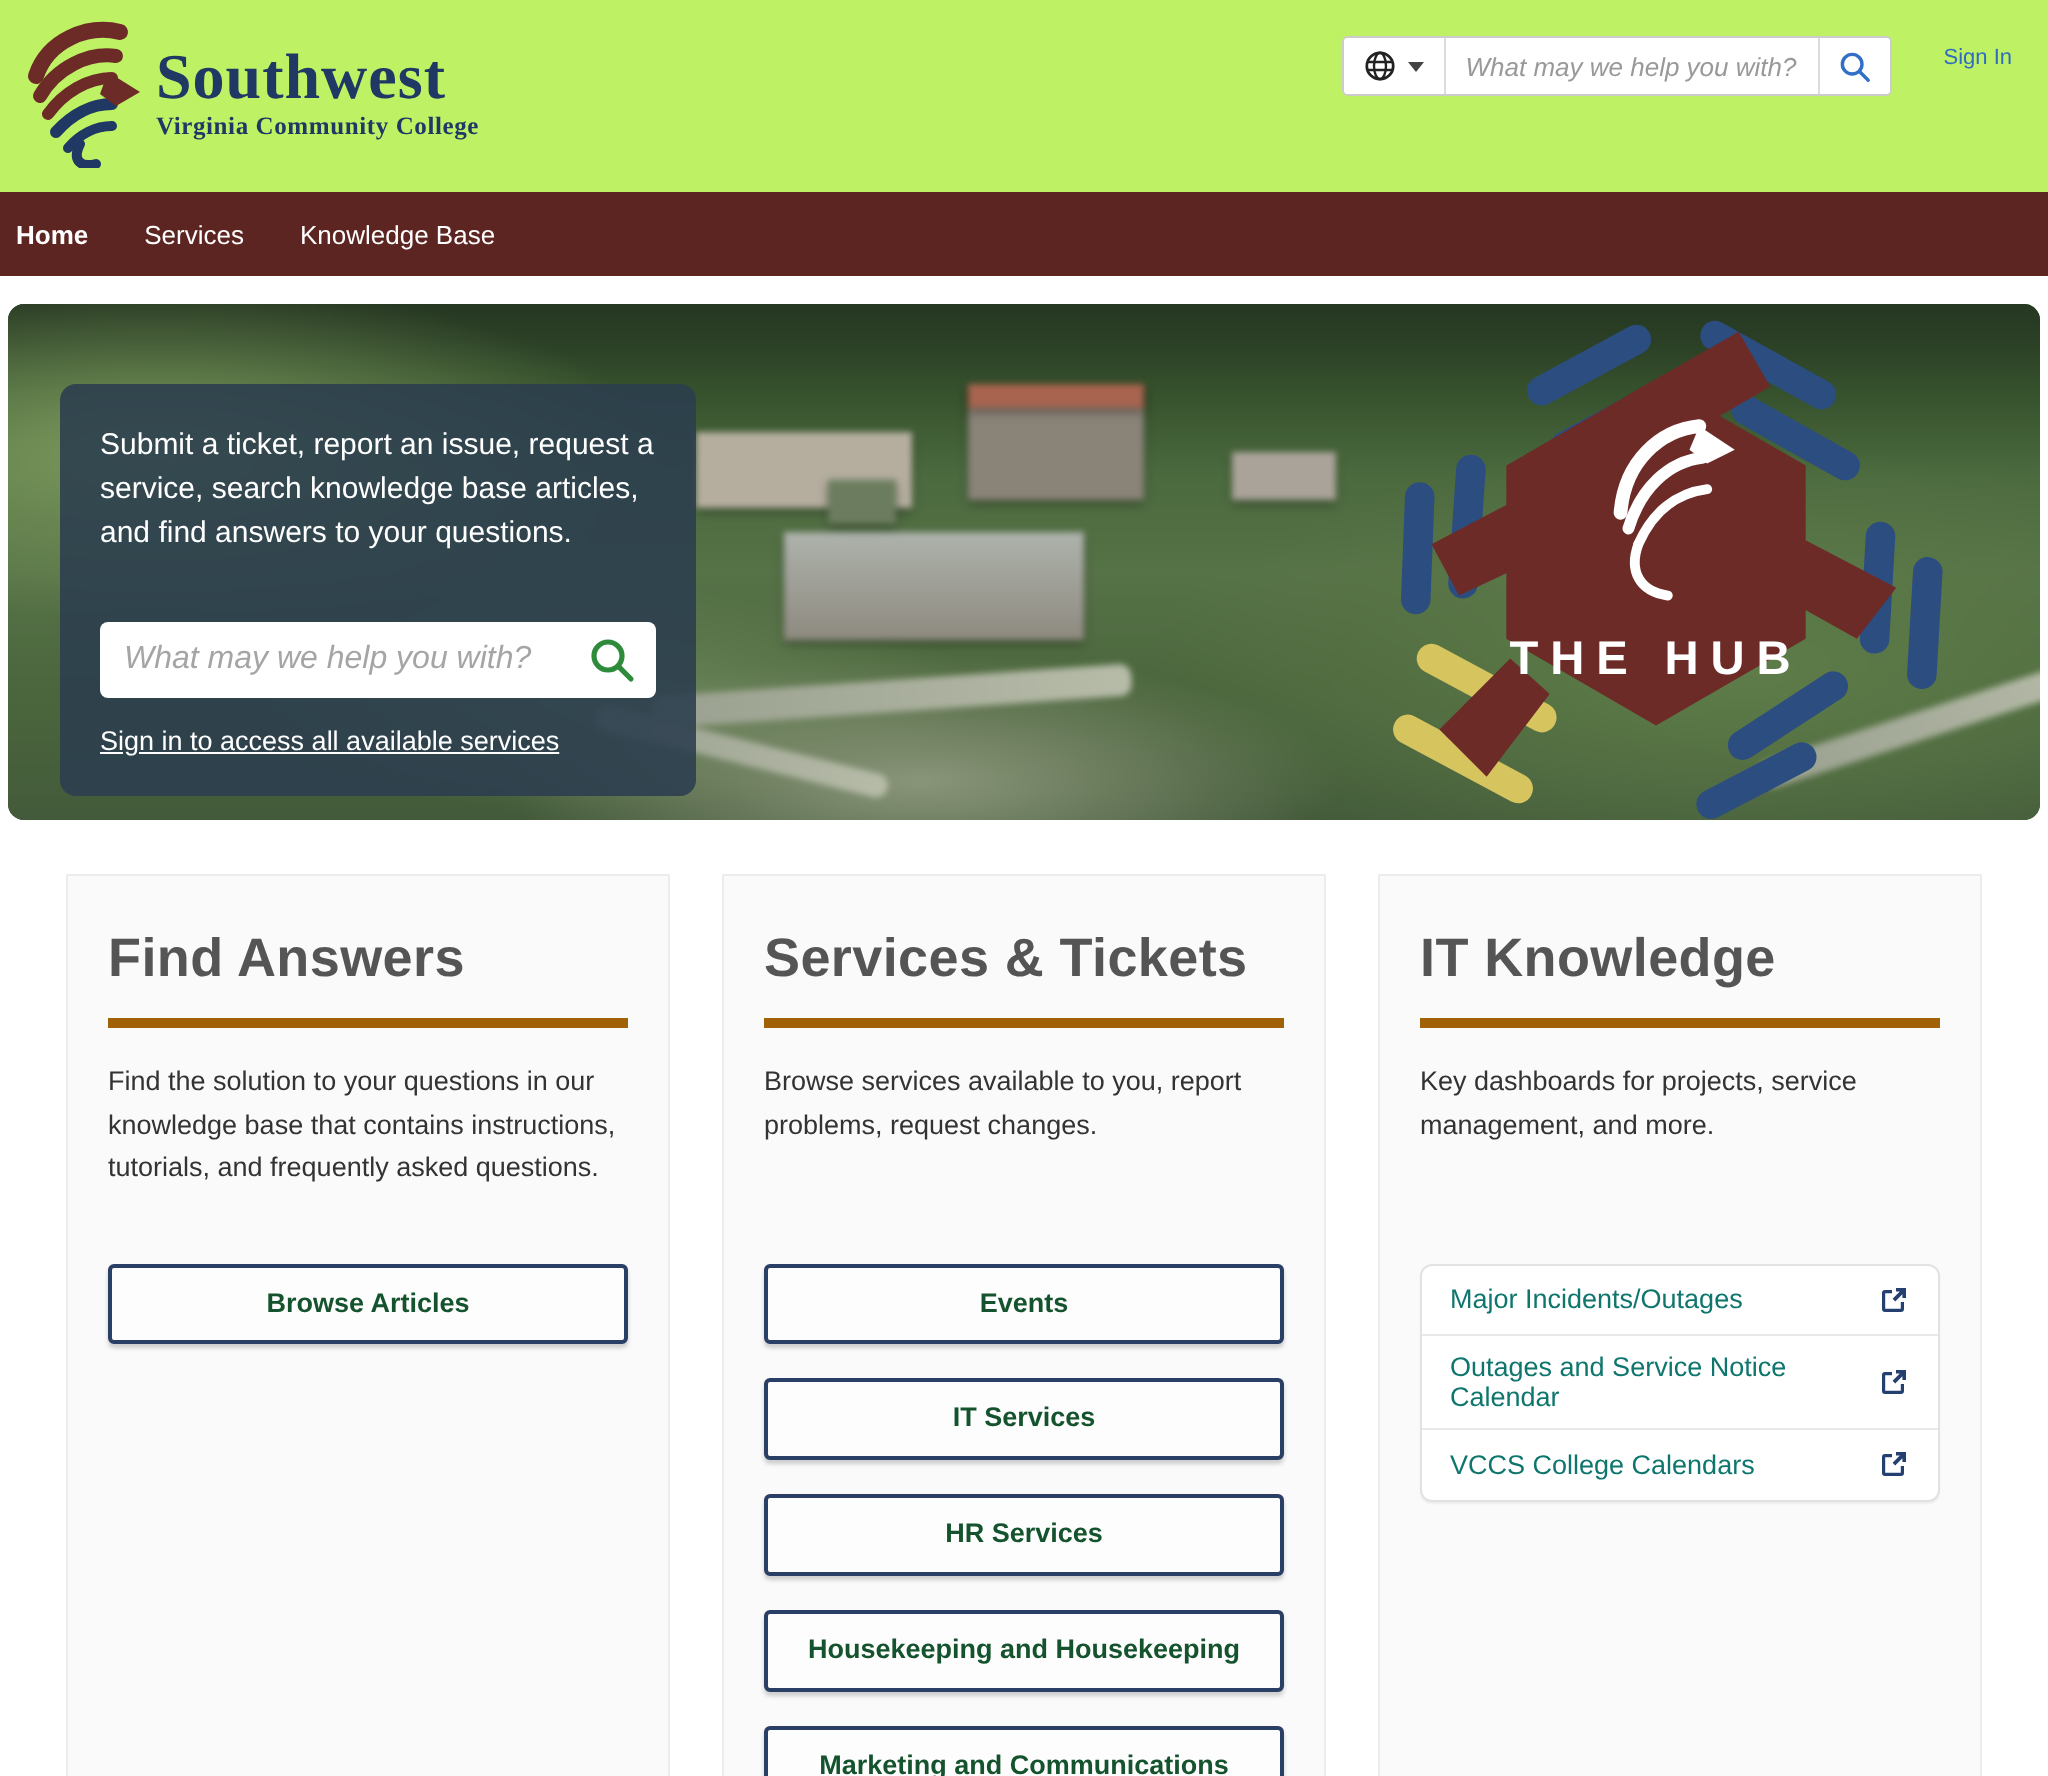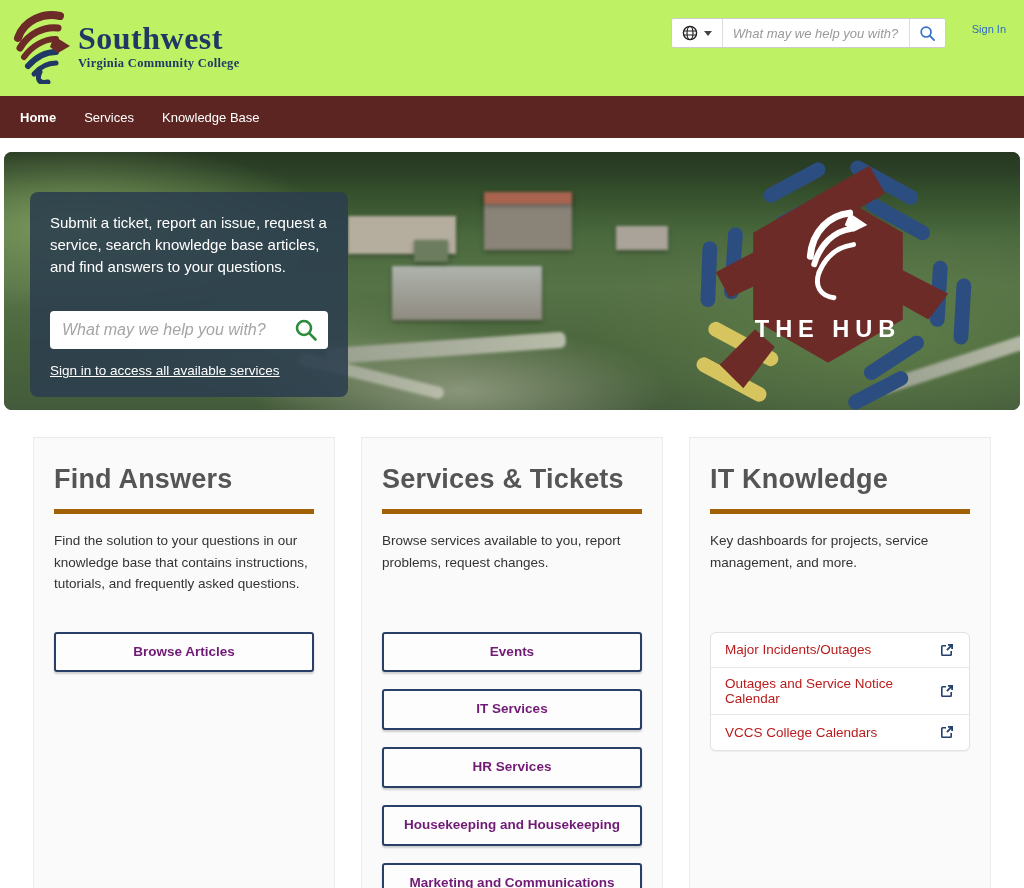--- a/index.html
+++ b/index.html
@@ -47,21 +47,21 @@
     display: flex; align-items: center; justify-content: center; cursor: pointer;
   }
   .sign-in {
     margin-left: 26px; margin-top: 5px; color: #2f6cc0; font-size: 11px;
     text-decoration: none; cursor: pointer;
   }
 
   
   .main-nav {
     height: 42px; background: #5d2522; display: flex; align-items: center;
-    padding-left: 20px; gap: 28px;
+    padding-left: 8px; gap: 28px;
   }
   .main-nav a { color: #fff; font-size: 13px; text-decoration: none; cursor: pointer; }
   .main-nav a.active { font-weight: bold; }
 
   
   .hero {
     position: relative; margin: 14px 4px 0; height: 258px;
     border-radius: 8px; overflow: hidden; background: #40583a;
   }
   .photo-layer {
@@ -108,33 +108,33 @@
     padding: 26px 20px 20px; height: 470px;
   }
   .card h2 {
     margin: 0; color: #555; font-size: 27px; font-weight: bold; letter-spacing: 0.2px;
     padding-bottom: 14px; border-bottom: 5px solid #a16207;
   }
   .card .desc { margin-top: 16px; font-size: 13.5px; line-height: 1.6; color: #333; min-height: 88px; }
   .btn-stack { display: flex; flex-direction: column; gap: 17px; }
   .outline-btn {
     display: block; width: 100%; background: #fdfdfd; cursor: pointer;
-    border: 2px solid #2a3f66; border-radius: 3px; color: #701a75;
+    border: 2px solid #2a3f66; border-radius: 3px; color: #14532d;
     font-weight: bold; font-size: 13.5px; padding: 9px 8px; line-height: 1.4;
     font-family: "Liberation Sans", sans-serif;
     box-shadow: 0 2px 2px rgba(0,0,0,0.18);
   }
   .dash-list {
     background: #fff; border: 1px solid #e2e2e2; border-radius: 6px; overflow: hidden;
     box-shadow: 0 1px 1px rgba(0,0,0,0.05);
   }
   .dash-row {
     display: flex; align-items: center; justify-content: space-between;
     padding: 8px 14px; border-bottom: 1px solid #e8e8e8; cursor: pointer;
-    font-size: 13.5px; color: #b91c1c; min-height: 35px;
+    font-size: 13.5px; color: #0f766e; min-height: 35px;
   }
   .dash-row:last-child { border-bottom: none; }
   .dash-row svg { flex: none; margin-left: 10px; }
 </style>
 </head>
 <body>
 
 <header class="site-header">
   <div class="logo">
     <svg viewBox="0 0 64 76" aria-hidden="true">

